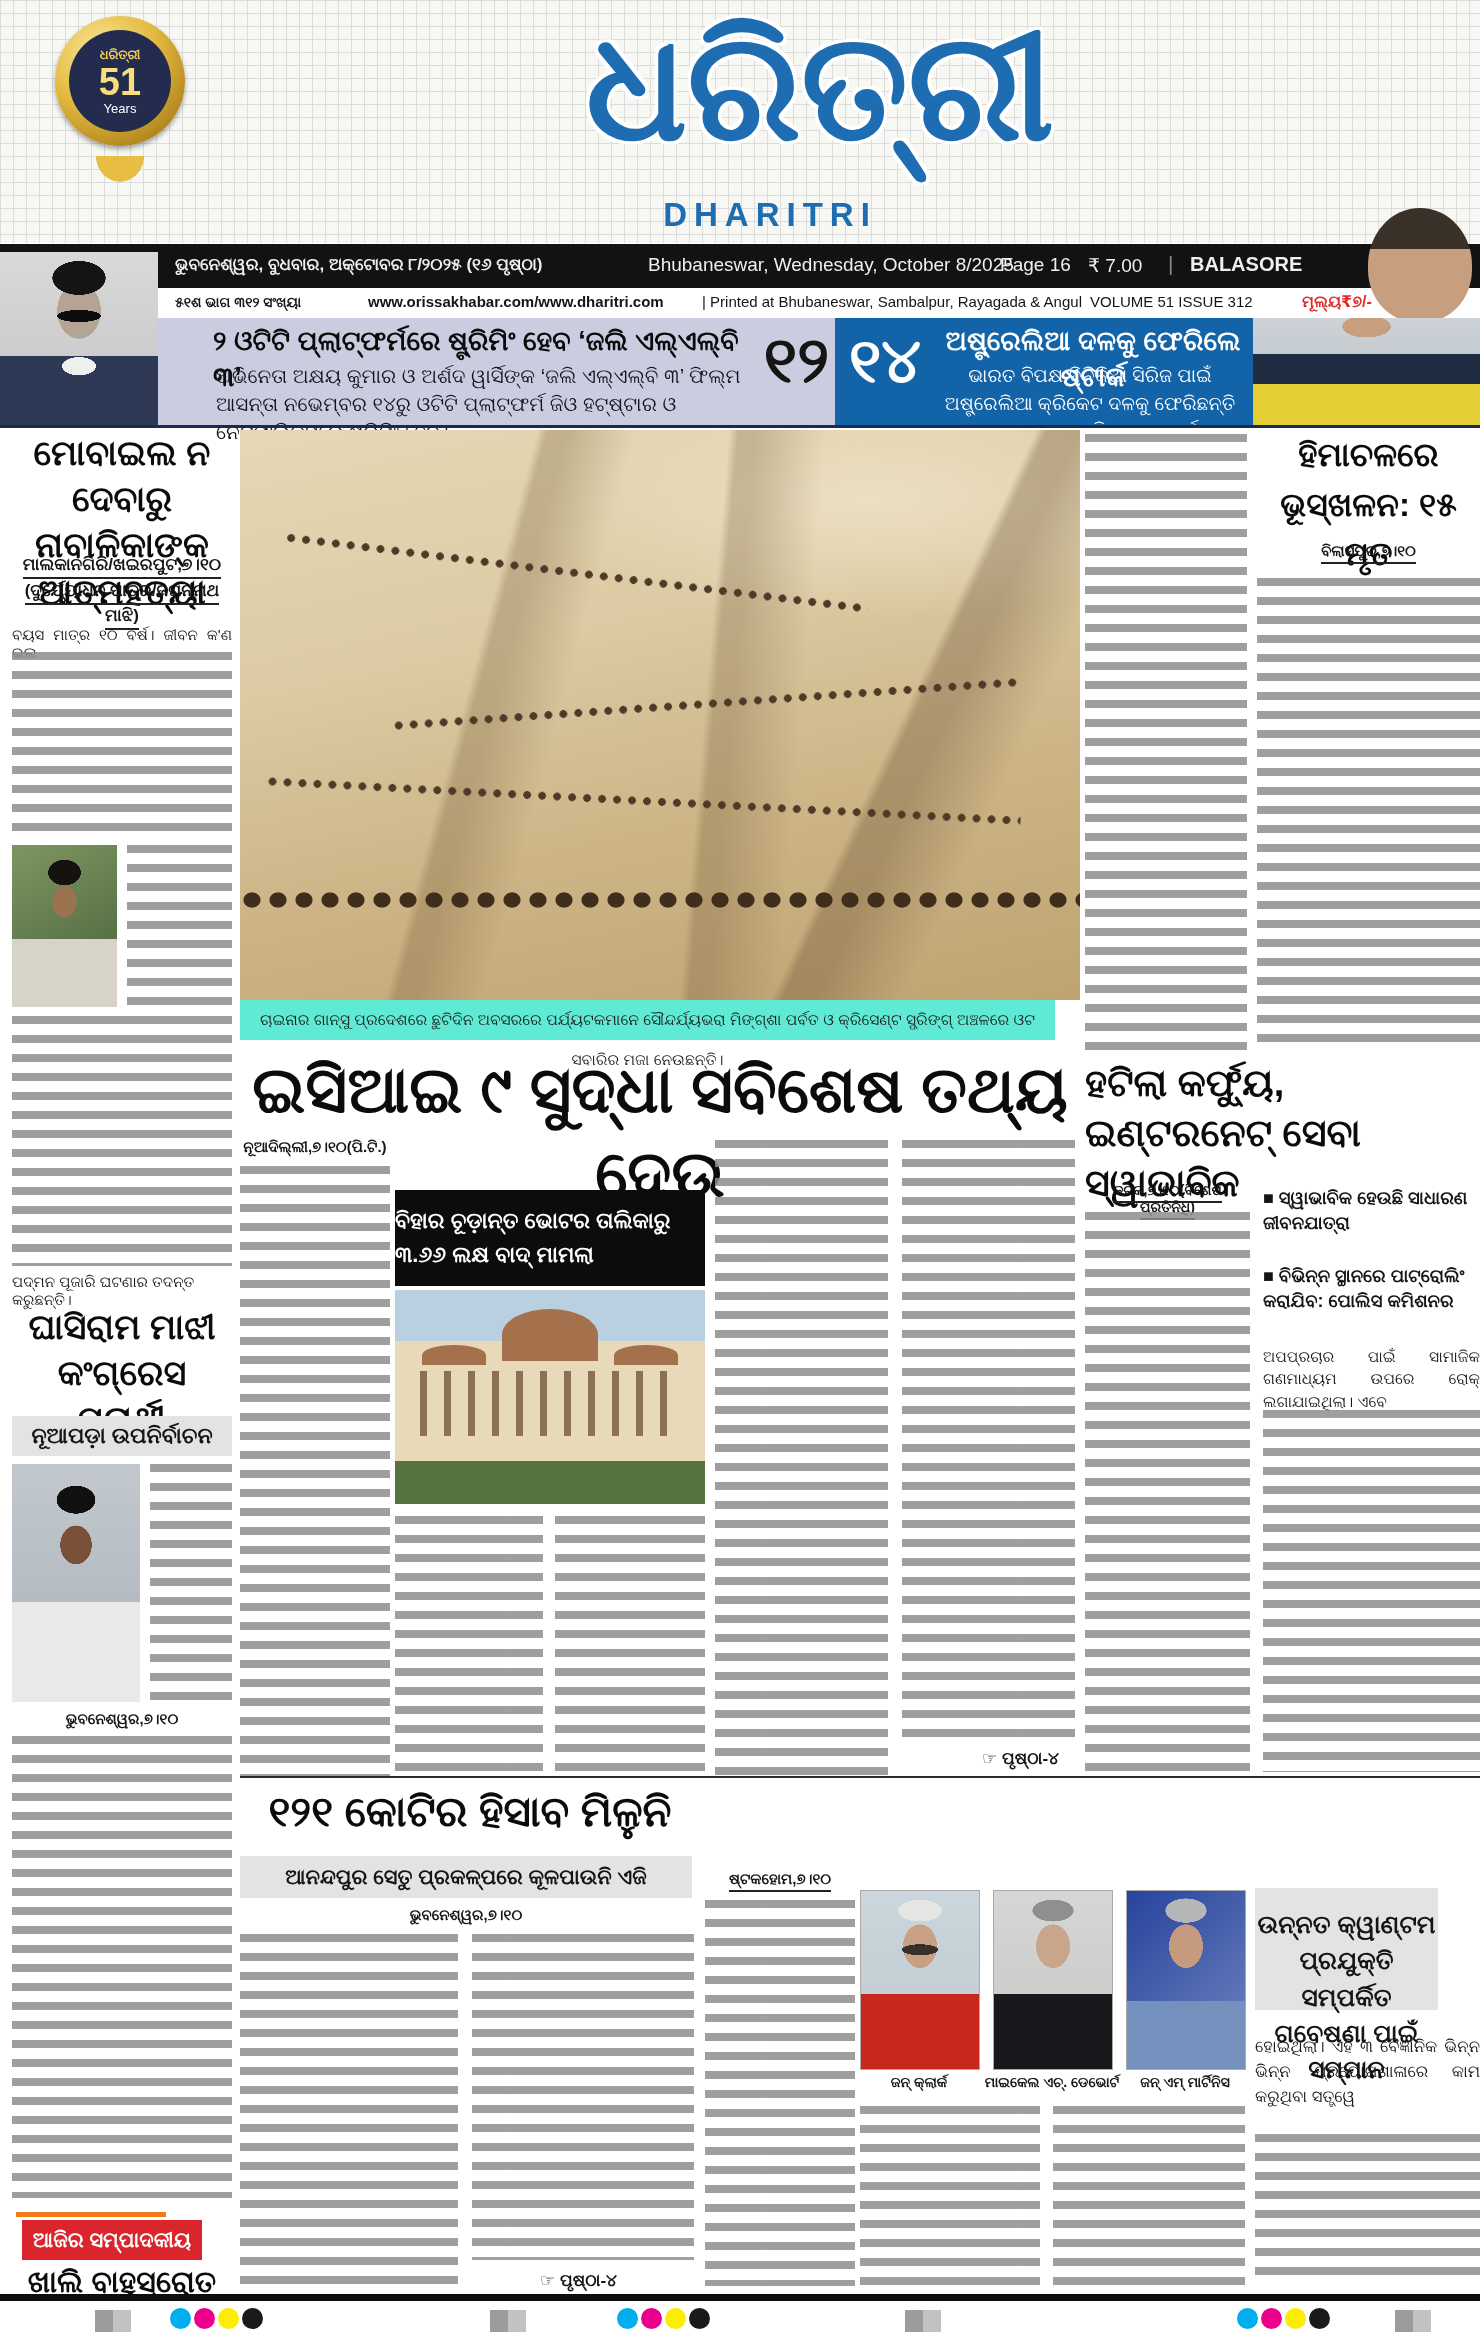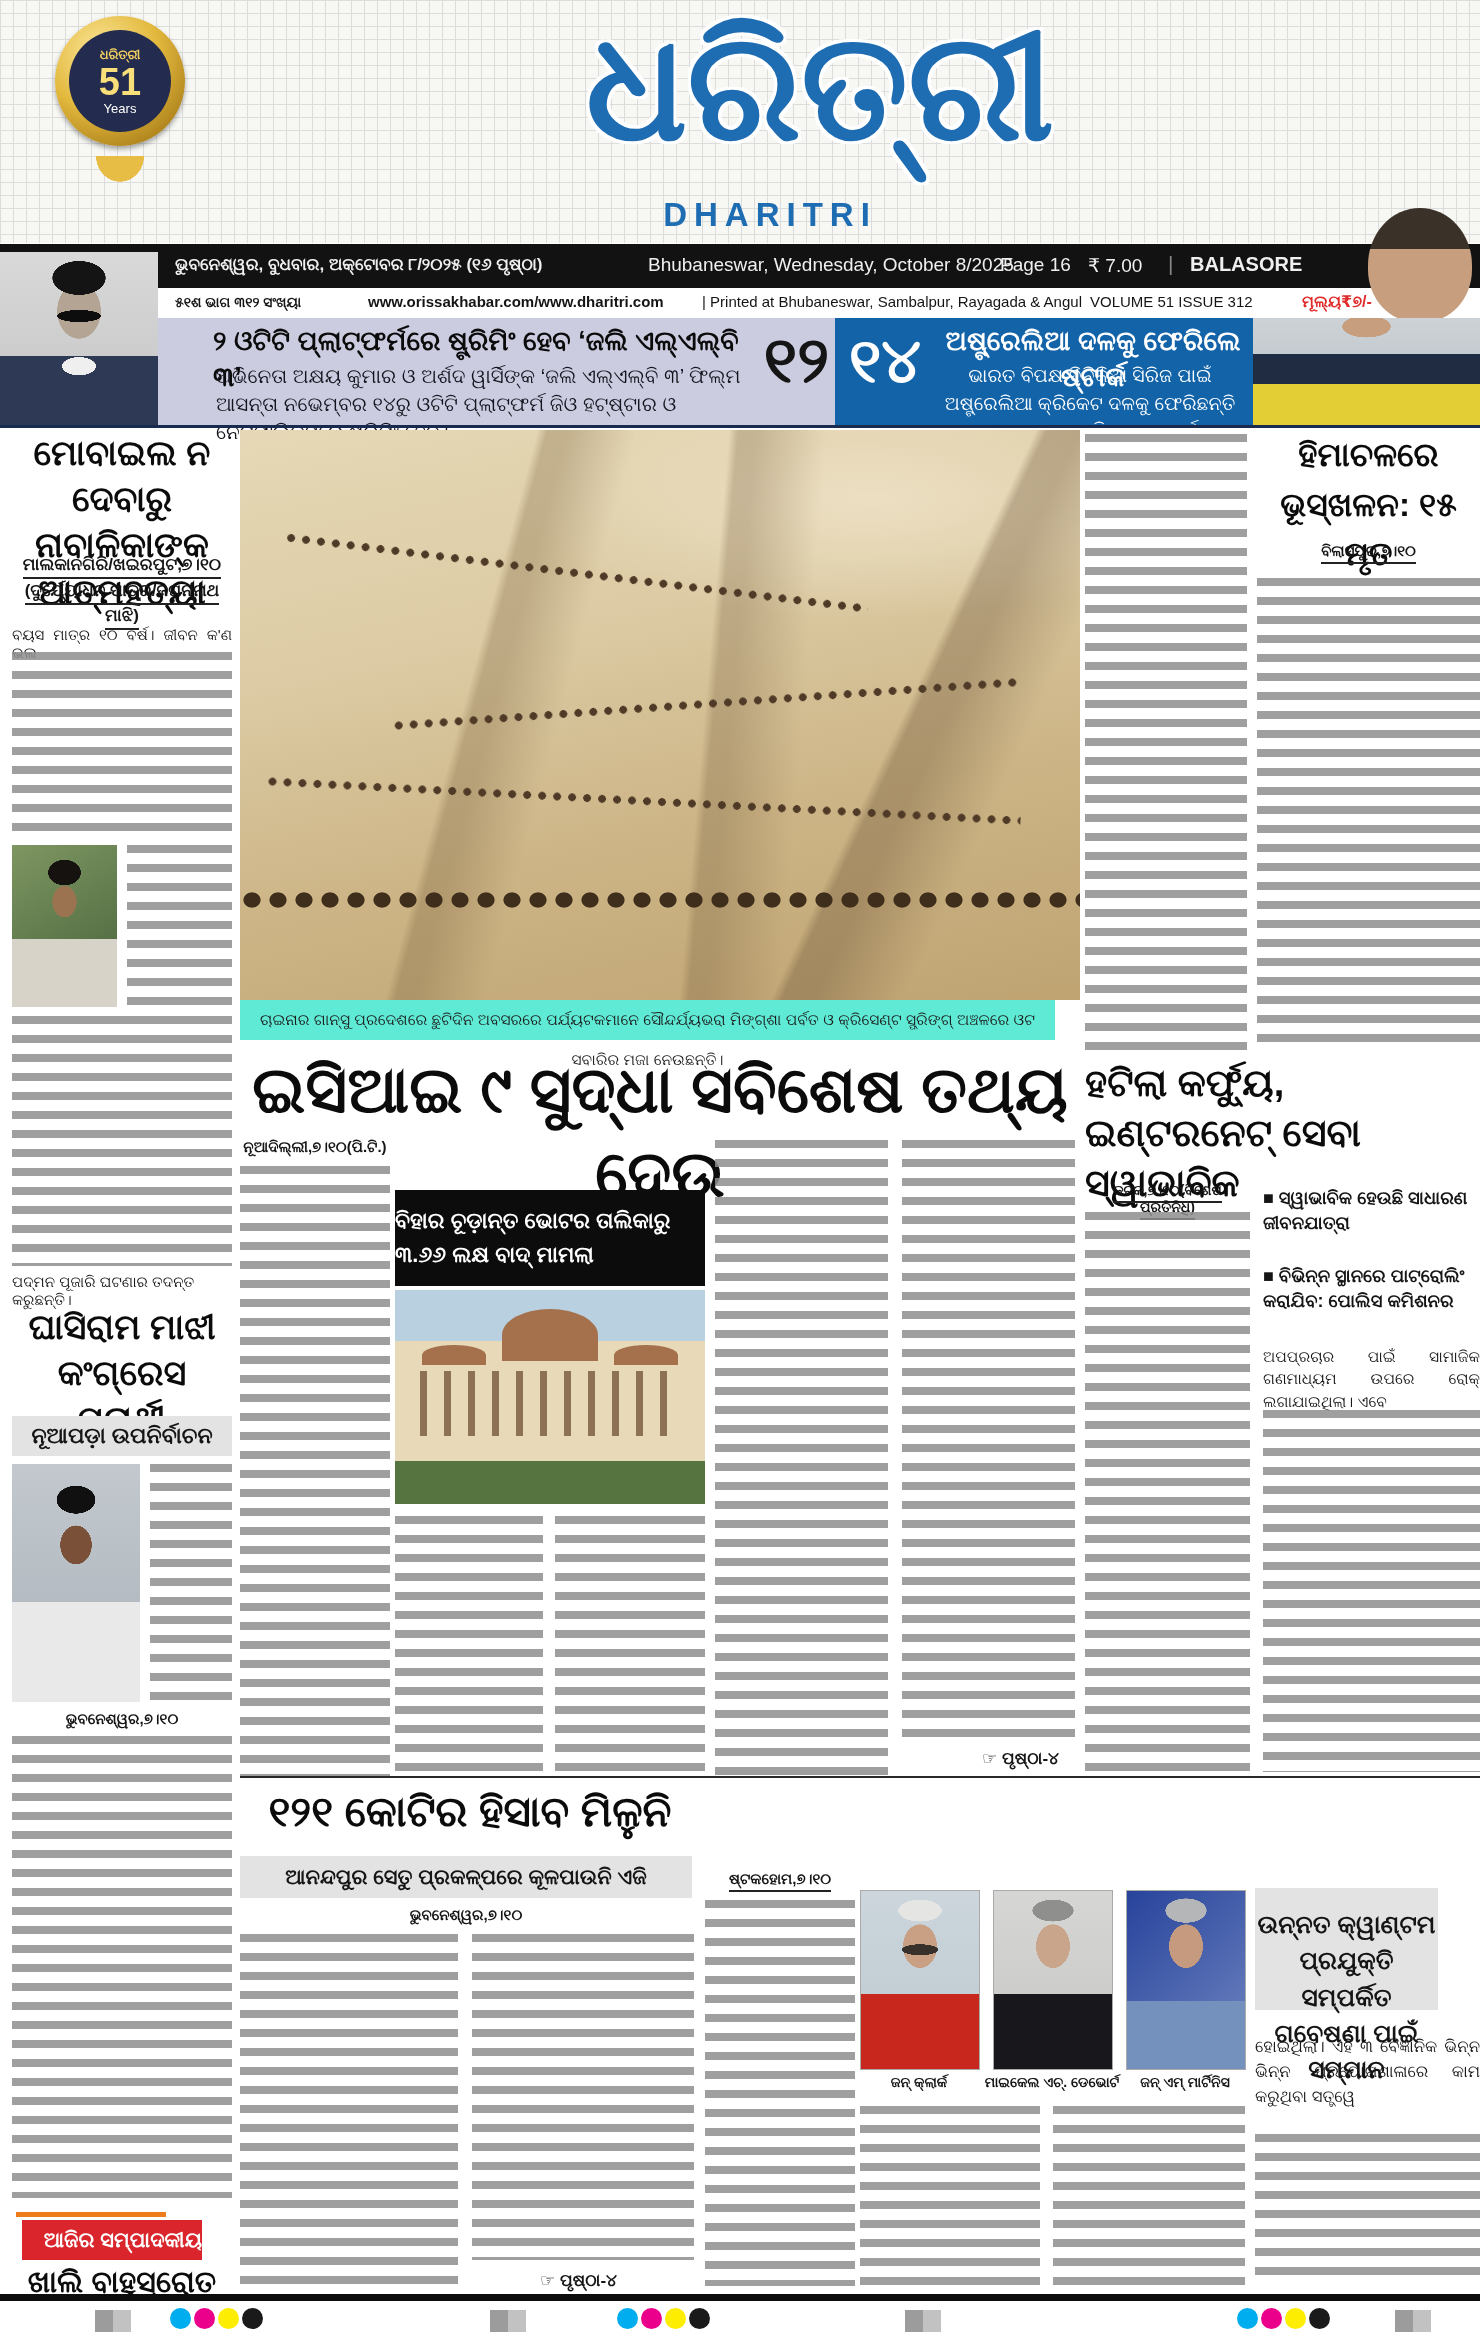--- a/index.html
+++ b/index.html
@@ -86,21 +86,21 @@
     radial-gradient(ellipse 28px 36px at 50% 31%,#c9a58b 60%,transparent 61%),
     linear-gradient(transparent 0 58%,#17171c 58%),
     linear-gradient(#d6d6d4,#c6c6c4)}
   .pt3{background:
     radial-gradient(ellipse 34px 20px at 50% 11%,#b5b6b8 60%,transparent 61%),
     radial-gradient(ellipse 28px 36px at 50% 31%,#c59a7e 60%,transparent 61%),
     linear-gradient(transparent 0 62%,#7490bd 62%),
     linear-gradient(135deg,#27439b,#7186c2)}
   .graybox{background:#e3e3e3;font-weight:bold;text-align:center}
   .blackbox{background:#0c0c0c;color:#fff;font-weight:bold;text-align:left}
-  .redbox{background:#d9252b;color:#fff;font-weight:bold;text-align:right}
+  .redbox{background:#d9252b;color:#fff;font-weight:bold;text-align:center}
   .sq{background:linear-gradient(90deg,#9c9c9c 0 50%,#c2c2c2 50%)}
   .dots span{display:inline-block;width:21px;height:21px;border-radius:50%;margin-right:3px;vertical-align:middle}
   .dc{background:#00adee}.dm{background:#eb008b}.dy{background:#fded00}.dk{background:#1a1a1a}
 </style>
 </head>
 <body>
 
 <div id="page">
 
   <div class="abs masthead" style="left:0;top:0;width:1480px;height:243px">

